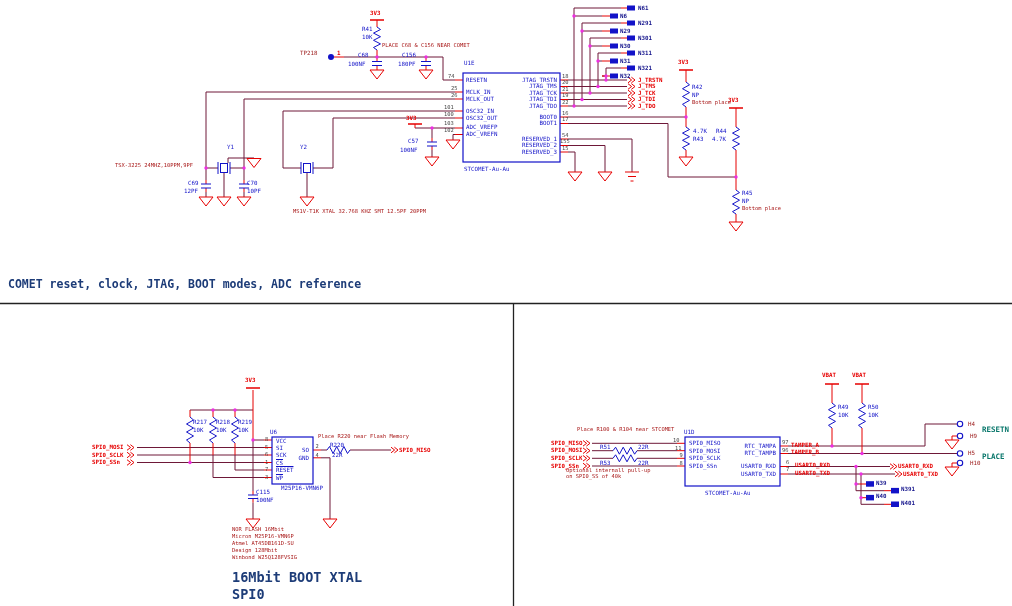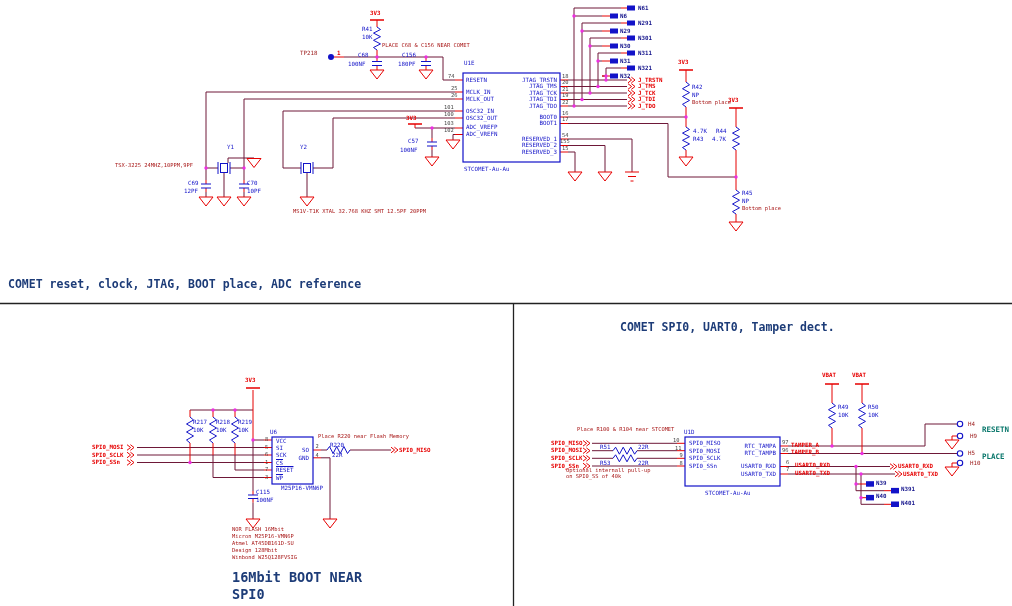--- a/index.html
+++ b/index.html
@@ -329,17 +329,16 @@
       <span class="lbl d" style="left: 968px; top: 450px;">H5</span>
       <span class="lbl d" style="left: 970px; top: 459.5px;">H10</span>
       <span class="lbl t" style="left: 982px; top: 425.5px;">RESETN</span>
       <span class="lbl t" style="left: 982px; top: 452.5px;">PLACE</span>
       <span class="lbl v" style="left: 876px; top: 479.5px;">N39</span>
       <span class="lbl v" style="left: 901px; top: 486.2px;">N391</span>
       <span class="lbl v" style="left: 876px; top: 493.2px;">N40</span>
       <span class="lbl v" style="left: 901px; top: 499.8px;">N401</span>
     </div>
 
-  <div class="sec-title" style="left:8px;top:277px;">COMET reset, clock, JTAG, BOOT place, ADC reference</div>
-  <div class="sec-title" style="left:620px;top:320px;">COMET SPI0, UART0, Tamper dect.</div>
-  <div class="flash-title" style="left:232px;top:569px;">16Mbit BOOT NEAR</div>
+  <div class="sec-title" style="left:8px;top:277px;">COMET reset, clock, JTAG, BOOT modes, ADC reference</div>
+  <div class="flash-title" style="left:232px;top:569px;">16Mbit BOOT XTAL</div>
   <div class="flash-title" style="left:232px;top:586px;">SPI0</div>
 </div>
 
 </body></html>

